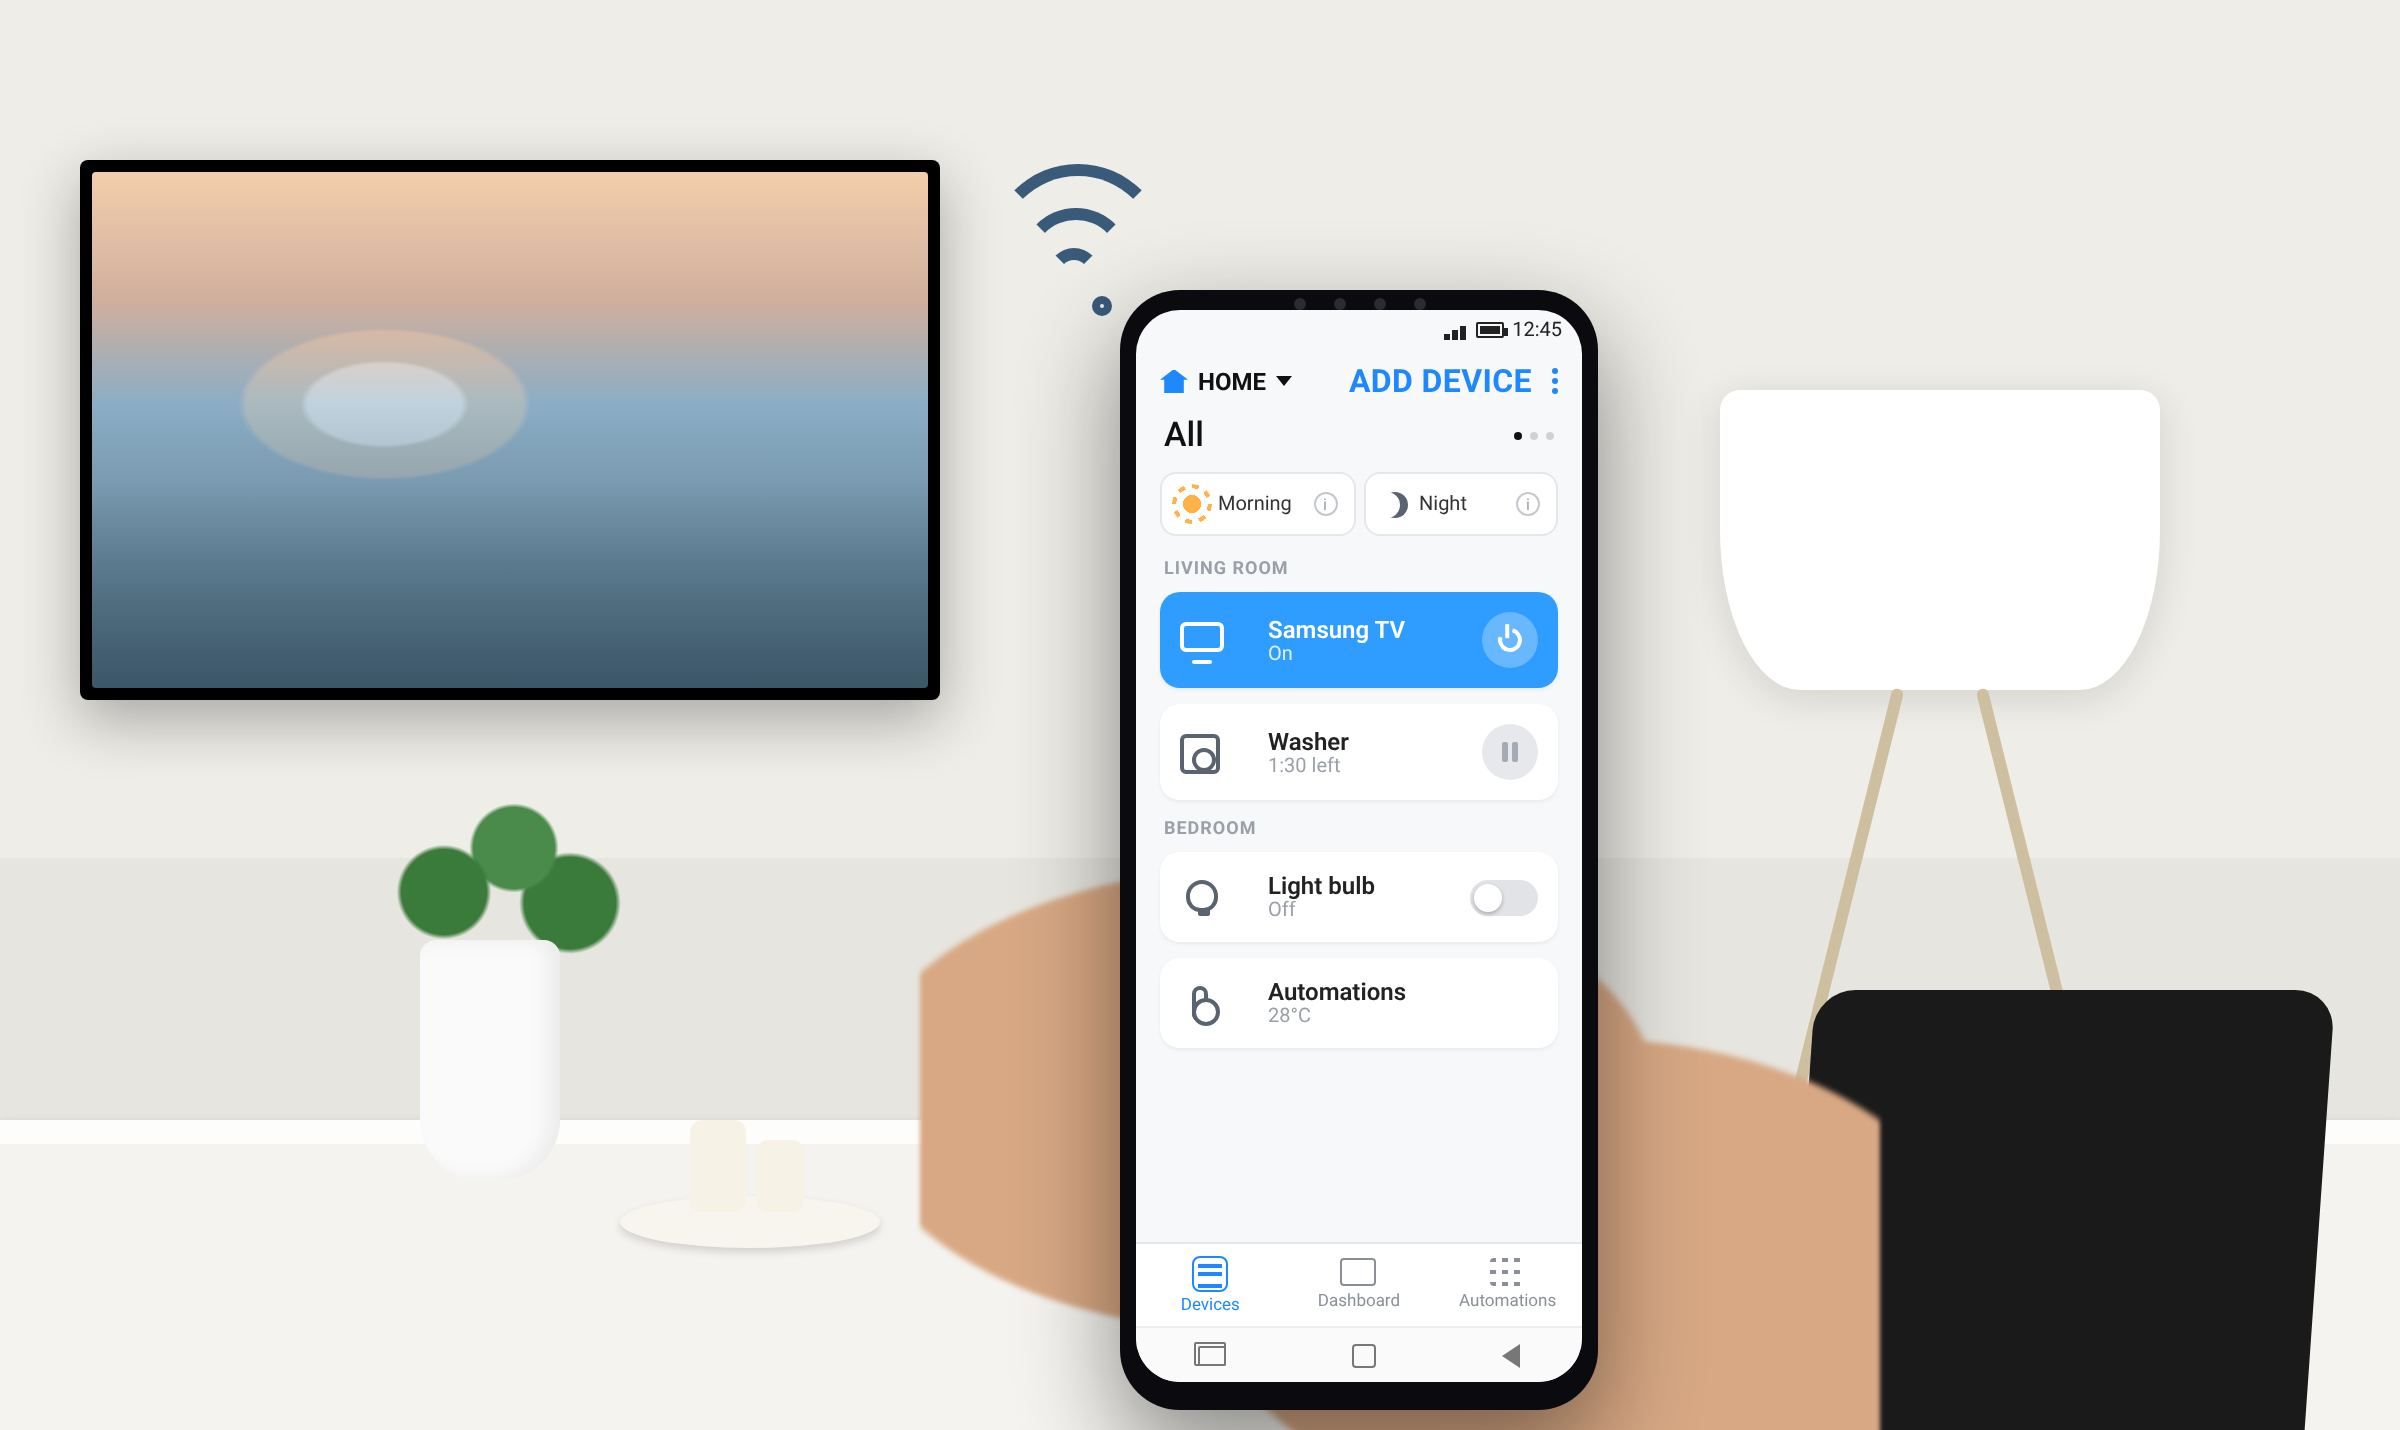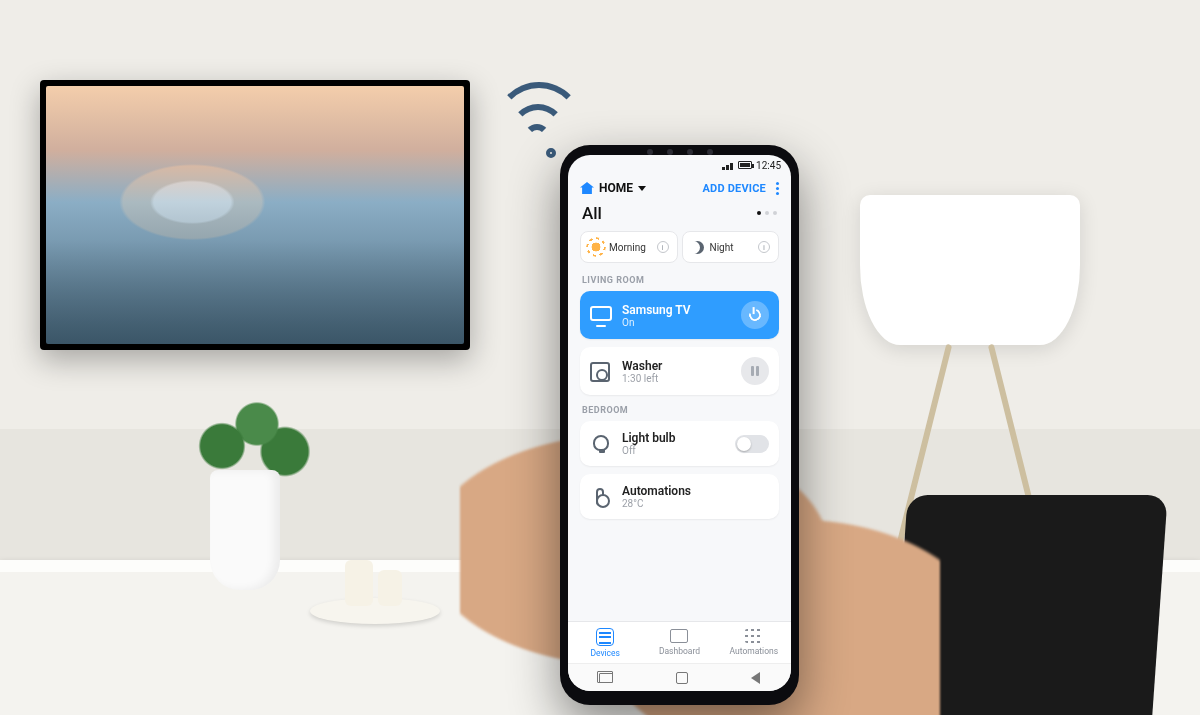--- a/index.html
+++ b/index.html
@@ -59,21 +59,21 @@
     linear-gradient(to top,#222 0 100%) 8px 100%/3px 7px no-repeat;}
   .sb-batt{width:14px;height:8px;border:1px solid #222;border-radius:1px;position:relative;}
   .sb-batt::after{content:"";position:absolute;right:-3px;top:2px;width:2px;height:4px;background:#222;}
   .sb-batt::before{content:"";position:absolute;left:1px;top:1px;bottom:1px;width:10px;background:#222;}
   
   .app-header{display:flex;align-items:center;justify-content:space-between;padding:6px 12px 4px 12px;}
   .home-sel{display:flex;align-items:center;gap:5px;font-weight:700;font-size:12px;color:#111;}
   .home-sel .hicon{width:14px;height:12px;background:#1e88ff;clip-path:polygon(50% 0,100% 45%,85% 45%,85% 100%,15% 100%,15% 45%,0 45%);} 
   .home-sel .caret{width:0;height:0;border-left:4px solid transparent;border-right:4px solid transparent;border-top:5px solid #111;}
   .hdr-right{display:flex;align-items:center;gap:10px;}
-  .add-device{color:#1e88ff;font-weight:700;font-size:11px;letter-spacing:.2px;}
+  .add-device{color:#1e88ff;font-weight:700;font-size:16px;letter-spacing:.2px;}
   .kebab{display:flex;flex-direction:column;gap:2px;}
   .kebab i{width:3px;height:3px;border-radius:50%;background:#1e88ff;}
   
   .all-row{display:flex;align-items:center;justify-content:space-between;padding:4px 14px 8px 14px;}
   .all-row .title{font-size:17px;font-weight:500;color:#111;}
   .pager{display:flex;gap:4px;}
   .pager i{width:4px;height:4px;border-radius:50%;background:#d0d2d6;}
   .pager i.on{background:#111;}
   
   .chips{display:flex;gap:4px;padding:0 12px 10px 12px;}
@@ -81,21 +81,21 @@
   .chip .info{position:absolute;right:8px;top:50%;transform:translateY(-50%);width:12px;height:12px;border:1px solid #c4c7cc;border-radius:50%;font-size:8px;color:#9aa0a8;display:flex;align-items:center;justify-content:center;}
   .sun{width:14px;height:14px;border-radius:50%;background:radial-gradient(circle,#ffb347 0 45%,transparent 46%);position:relative;}
   .sun::before{content:"";position:absolute;inset:-3px;border-radius:50%;background:
     conic-gradient(#ffb347 0 6%,transparent 6% 12.5%,#ffb347 12.5% 18.5%,transparent 18.5% 25%,#ffb347 25% 31%,transparent 31% 37.5%,#ffb347 37.5% 43.5%,transparent 43.5% 50%,#ffb347 50% 56%,transparent 56% 62.5%,#ffb347 62.5% 68.5%,transparent 68.5% 75%,#ffb347 75% 81%,transparent 81% 87.5%,#ffb347 87.5% 93.5%,transparent 93.5% 100%);
     -webkit-mask:radial-gradient(circle,transparent 0 55%,#000 56%);}
   .moon{width:13px;height:13px;border-radius:50%;box-shadow:inset -4px 0 0 0 #5a6470;}
   
   .room-label{font-size:9px;font-weight:700;letter-spacing:.5px;color:#9a9fa8;padding:2px 14px 6px 14px;}
   
   .cards{padding:0 12px;display:flex;flex-direction:column;gap:8px;}
-  .card{background:#fff;border-radius:10px;padding:10px 10px;display:flex;align-items:center;gap:10px;box-shadow:0 1px 2px rgba(0,0,0,.06);}
+  .card{background:#fff;border-radius:10px;padding:10px 10px;display:flex;align-items:center;gap:22px;box-shadow:0 1px 2px rgba(0,0,0,.06);}
   .card.active{background:#2f9dff;color:#fff;}
   .dev-icon{width:22px;height:18px;flex-shrink:0;position:relative;}
   .tv-ico{border:2px solid currentColor;border-radius:3px;width:22px;height:15px;}
   .tv-ico::after{content:"";position:absolute;left:6px;right:6px;bottom:-3px;height:2px;background:currentColor;border-radius:1px;}
   .washer-ico{width:20px;height:20px;border:2px solid #5a6470;border-radius:3px;position:relative;}
   .washer-ico::after{content:"";position:absolute;left:4px;top:5px;width:8px;height:8px;border:2px solid #5a6470;border-radius:50%;}
   .bulb-ico{width:16px;height:16px;border:2px solid #5a6470;border-radius:50% 50% 45% 45%;position:relative;margin:0 auto;}
   .bulb-ico::after{content:"";position:absolute;left:4px;bottom:-4px;width:6px;height:4px;background:#5a6470;border-radius:1px;}
   .thermo-ico{width:8px;height:18px;border:2px solid #5a6470;border-radius:6px;position:relative;margin-left:6px;}
   .thermo-ico::after{content:"";position:absolute;left:-2px;bottom:-4px;width:10px;height:10px;border:2px solid #5a6470;border-radius:50%;background:#fff;}

